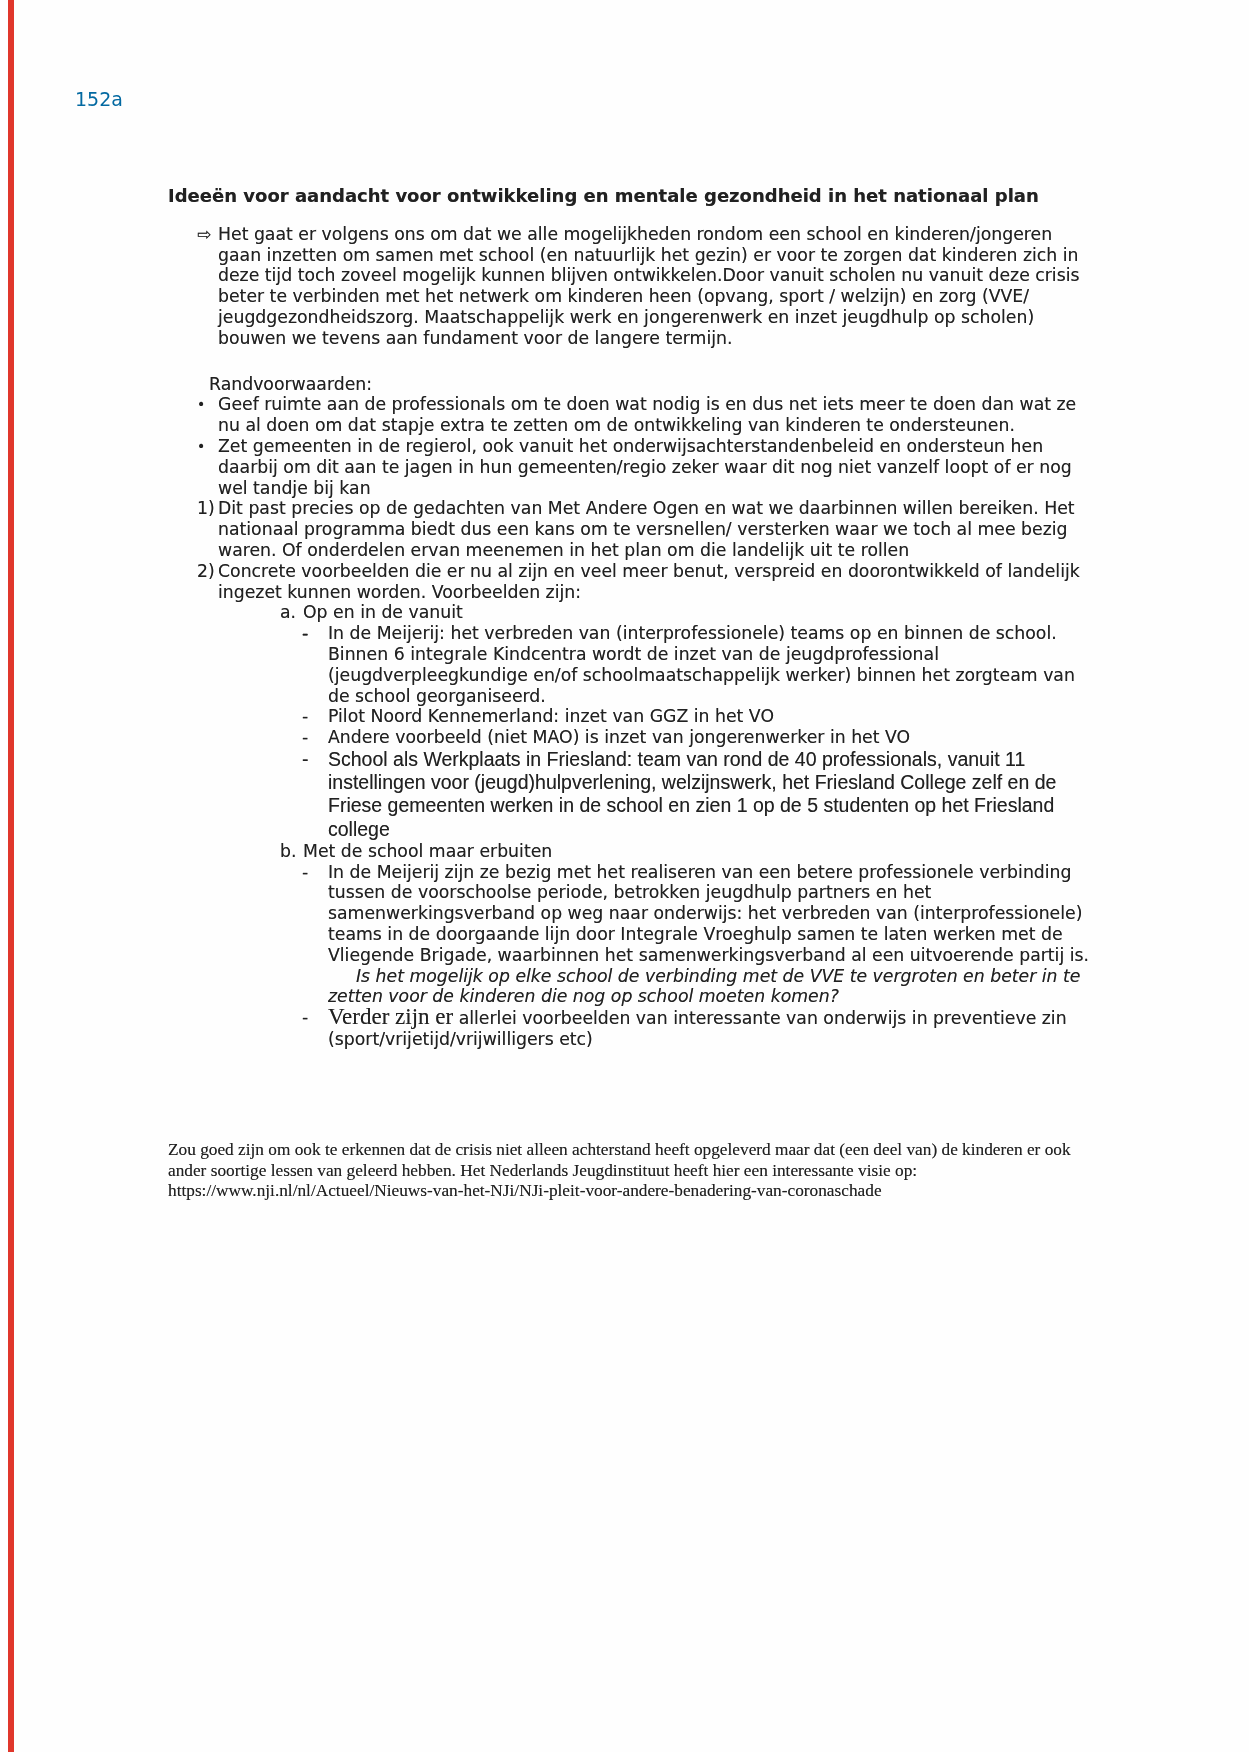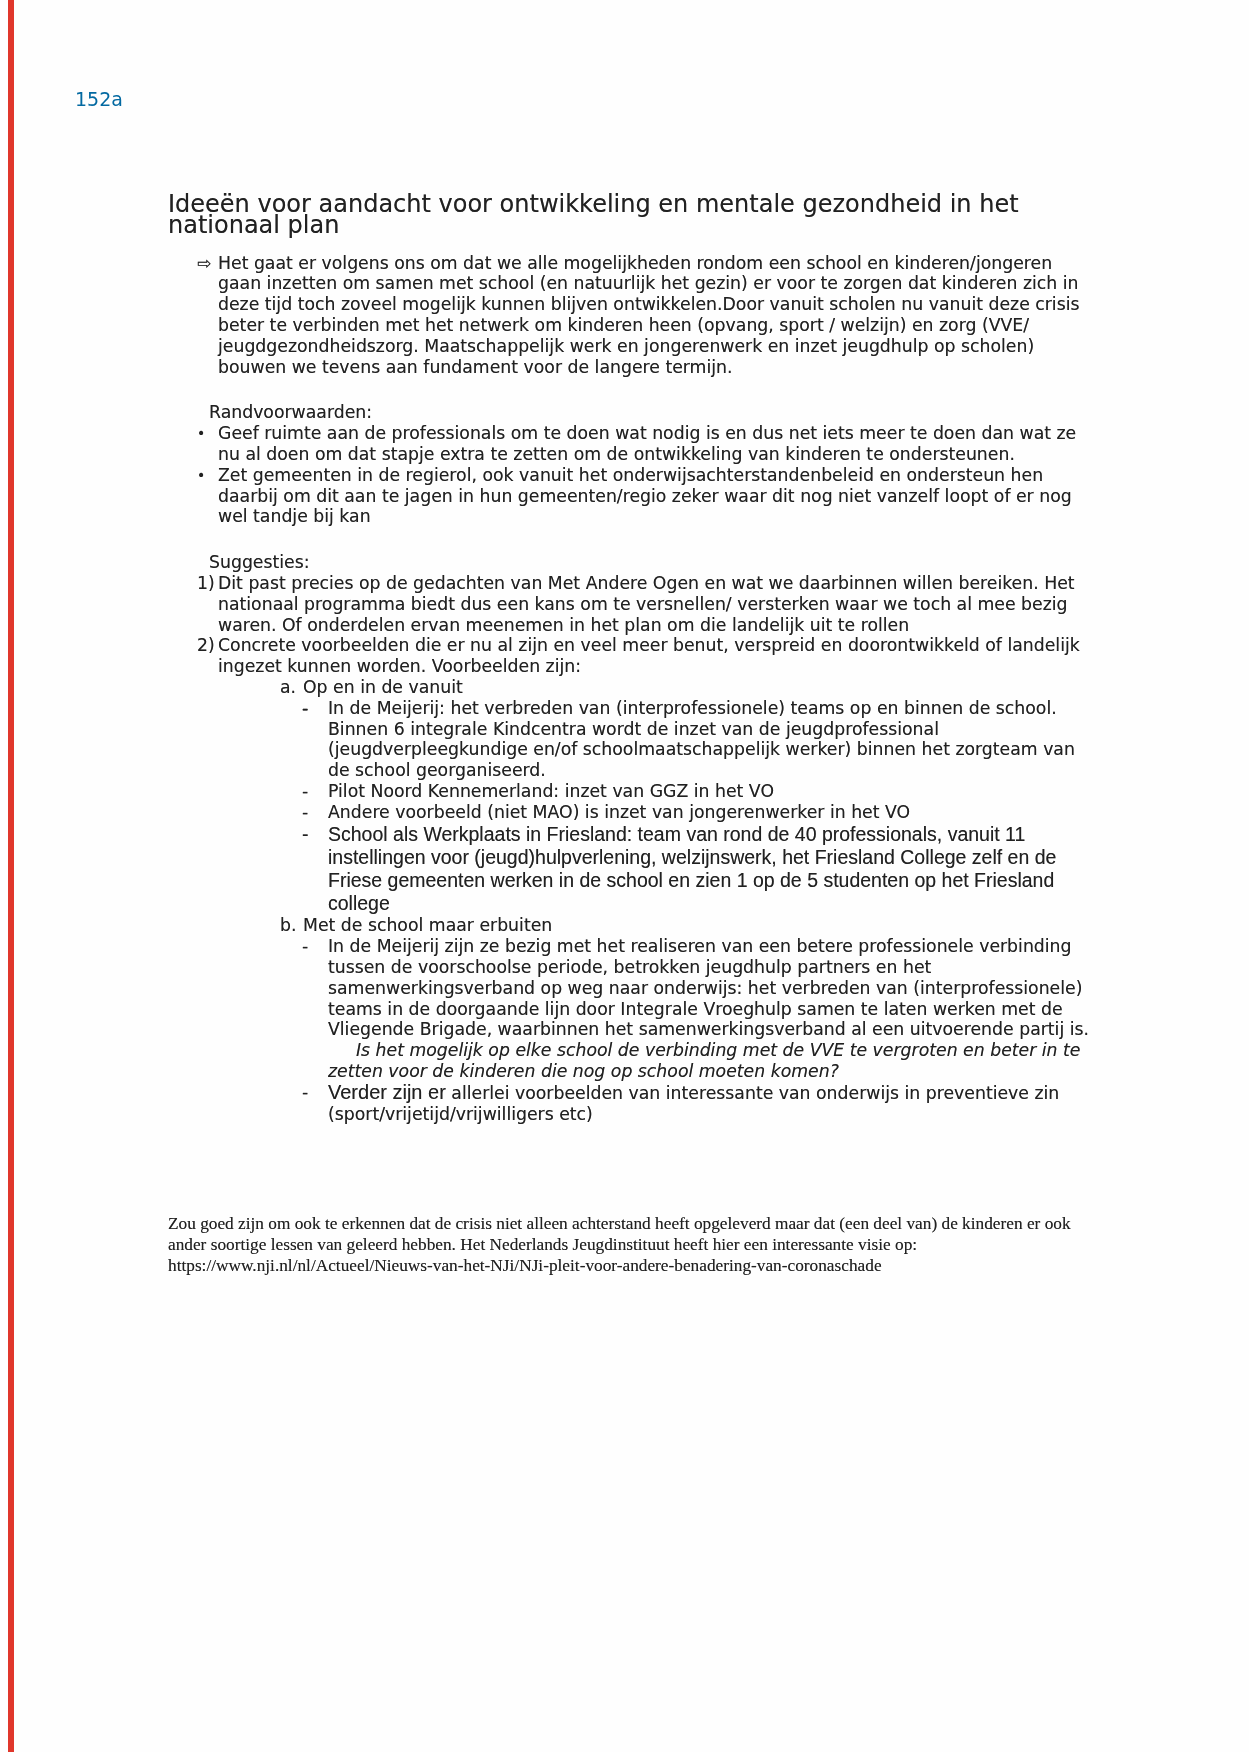--- a/index.html
+++ b/index.html
@@ -31,43 +31,43 @@
   .content {
     position:absolute;
     left:168px; top:186px;
     width:922px;
     font-size:17.3px;
     line-height:20.8px;
     color:#212121;
     text-shadow:0 0 0.4px rgba(20,20,20,0.45);
   }
   .heading {
-    font-weight:normal;
-    font-size:24px;
-    margin:8px 0 17px 0;
+    font-weight:bold;
+    font-size:18px;
+    margin:0 0 17px 0;
   }
   .row { position:relative; margin:0; }
   .row > .marker { position:absolute; top:0; }
   .l1 { padding-left:50px; }
   .l1 > .marker { left:29px; }
   .l2 { padding-left:135px; }
   .l2 > .marker { left:112px; }
   .l3 { padding-left:160px; }
   .l3 > .marker { left:134px; }
   .label { margin-top:25px;margin-left:41px; }
   .intro { margin-top:0; }
   .bullet-glyph { font-size:14px; }
   .alt {
     font-family:"Liberation Sans", sans-serif;
     font-size:19.5px;
     line-height:23.2px;
   }
   .alt-inline {
-    font-family:Liberation Sans, sans-serif;
-    font-size:20px;
+    font-family:Liberation Serif, serif;
+    font-size:23px;
   }
   .italic { font-style:italic;margin-left:28px; }
   .closing {
     margin-top:90px;
     overflow-wrap:break-word;
     font-family:Liberation Serif, serif;
   }
 </style>
 </head>
 <body>
@@ -92,21 +92,20 @@
     <div class="row l1">
       <span class="marker bullet-glyph">•</span>
       <span>Geef ruimte aan de professionals om te doen wat nodig is en dus net iets meer te doen dan wat ze nu al doen om dat stapje extra te zetten om de ontwikkeling van kinderen te ondersteunen.</span>
     </div>
 
     <div class="row l1">
       <span class="marker bullet-glyph">•</span>
       <span>Zet gemeenten in de regierol, ook vanuit het onderwijsachterstandenbeleid en ondersteun hen daarbij om dit aan te jagen in hun gemeenten/regio zeker waar dit nog niet vanzelf loopt of er nog wel tandje bij kan</span>
     </div>
 
-    <div class="label">Suggesties:</div>
 
     <div class="row l1">
       <span class="marker">1)</span>
       <span>Dit past precies op de gedachten van Met Andere Ogen en wat we daarbinnen willen bereiken. Het nationaal programma biedt dus een kans om te versnellen/ versterken waar we toch al mee bezig waren. Of onderdelen ervan meenemen in het plan om die landelijk uit te rollen</span>
     </div>
 
     <div class="row l1">
       <span class="marker">2)</span>
       <span>Concrete voorbeelden die er nu al zijn en veel meer benut, verspreid en doorontwikkeld of landelijk ingezet kunnen worden. Voorbeelden zijn:</span>
     </div>

